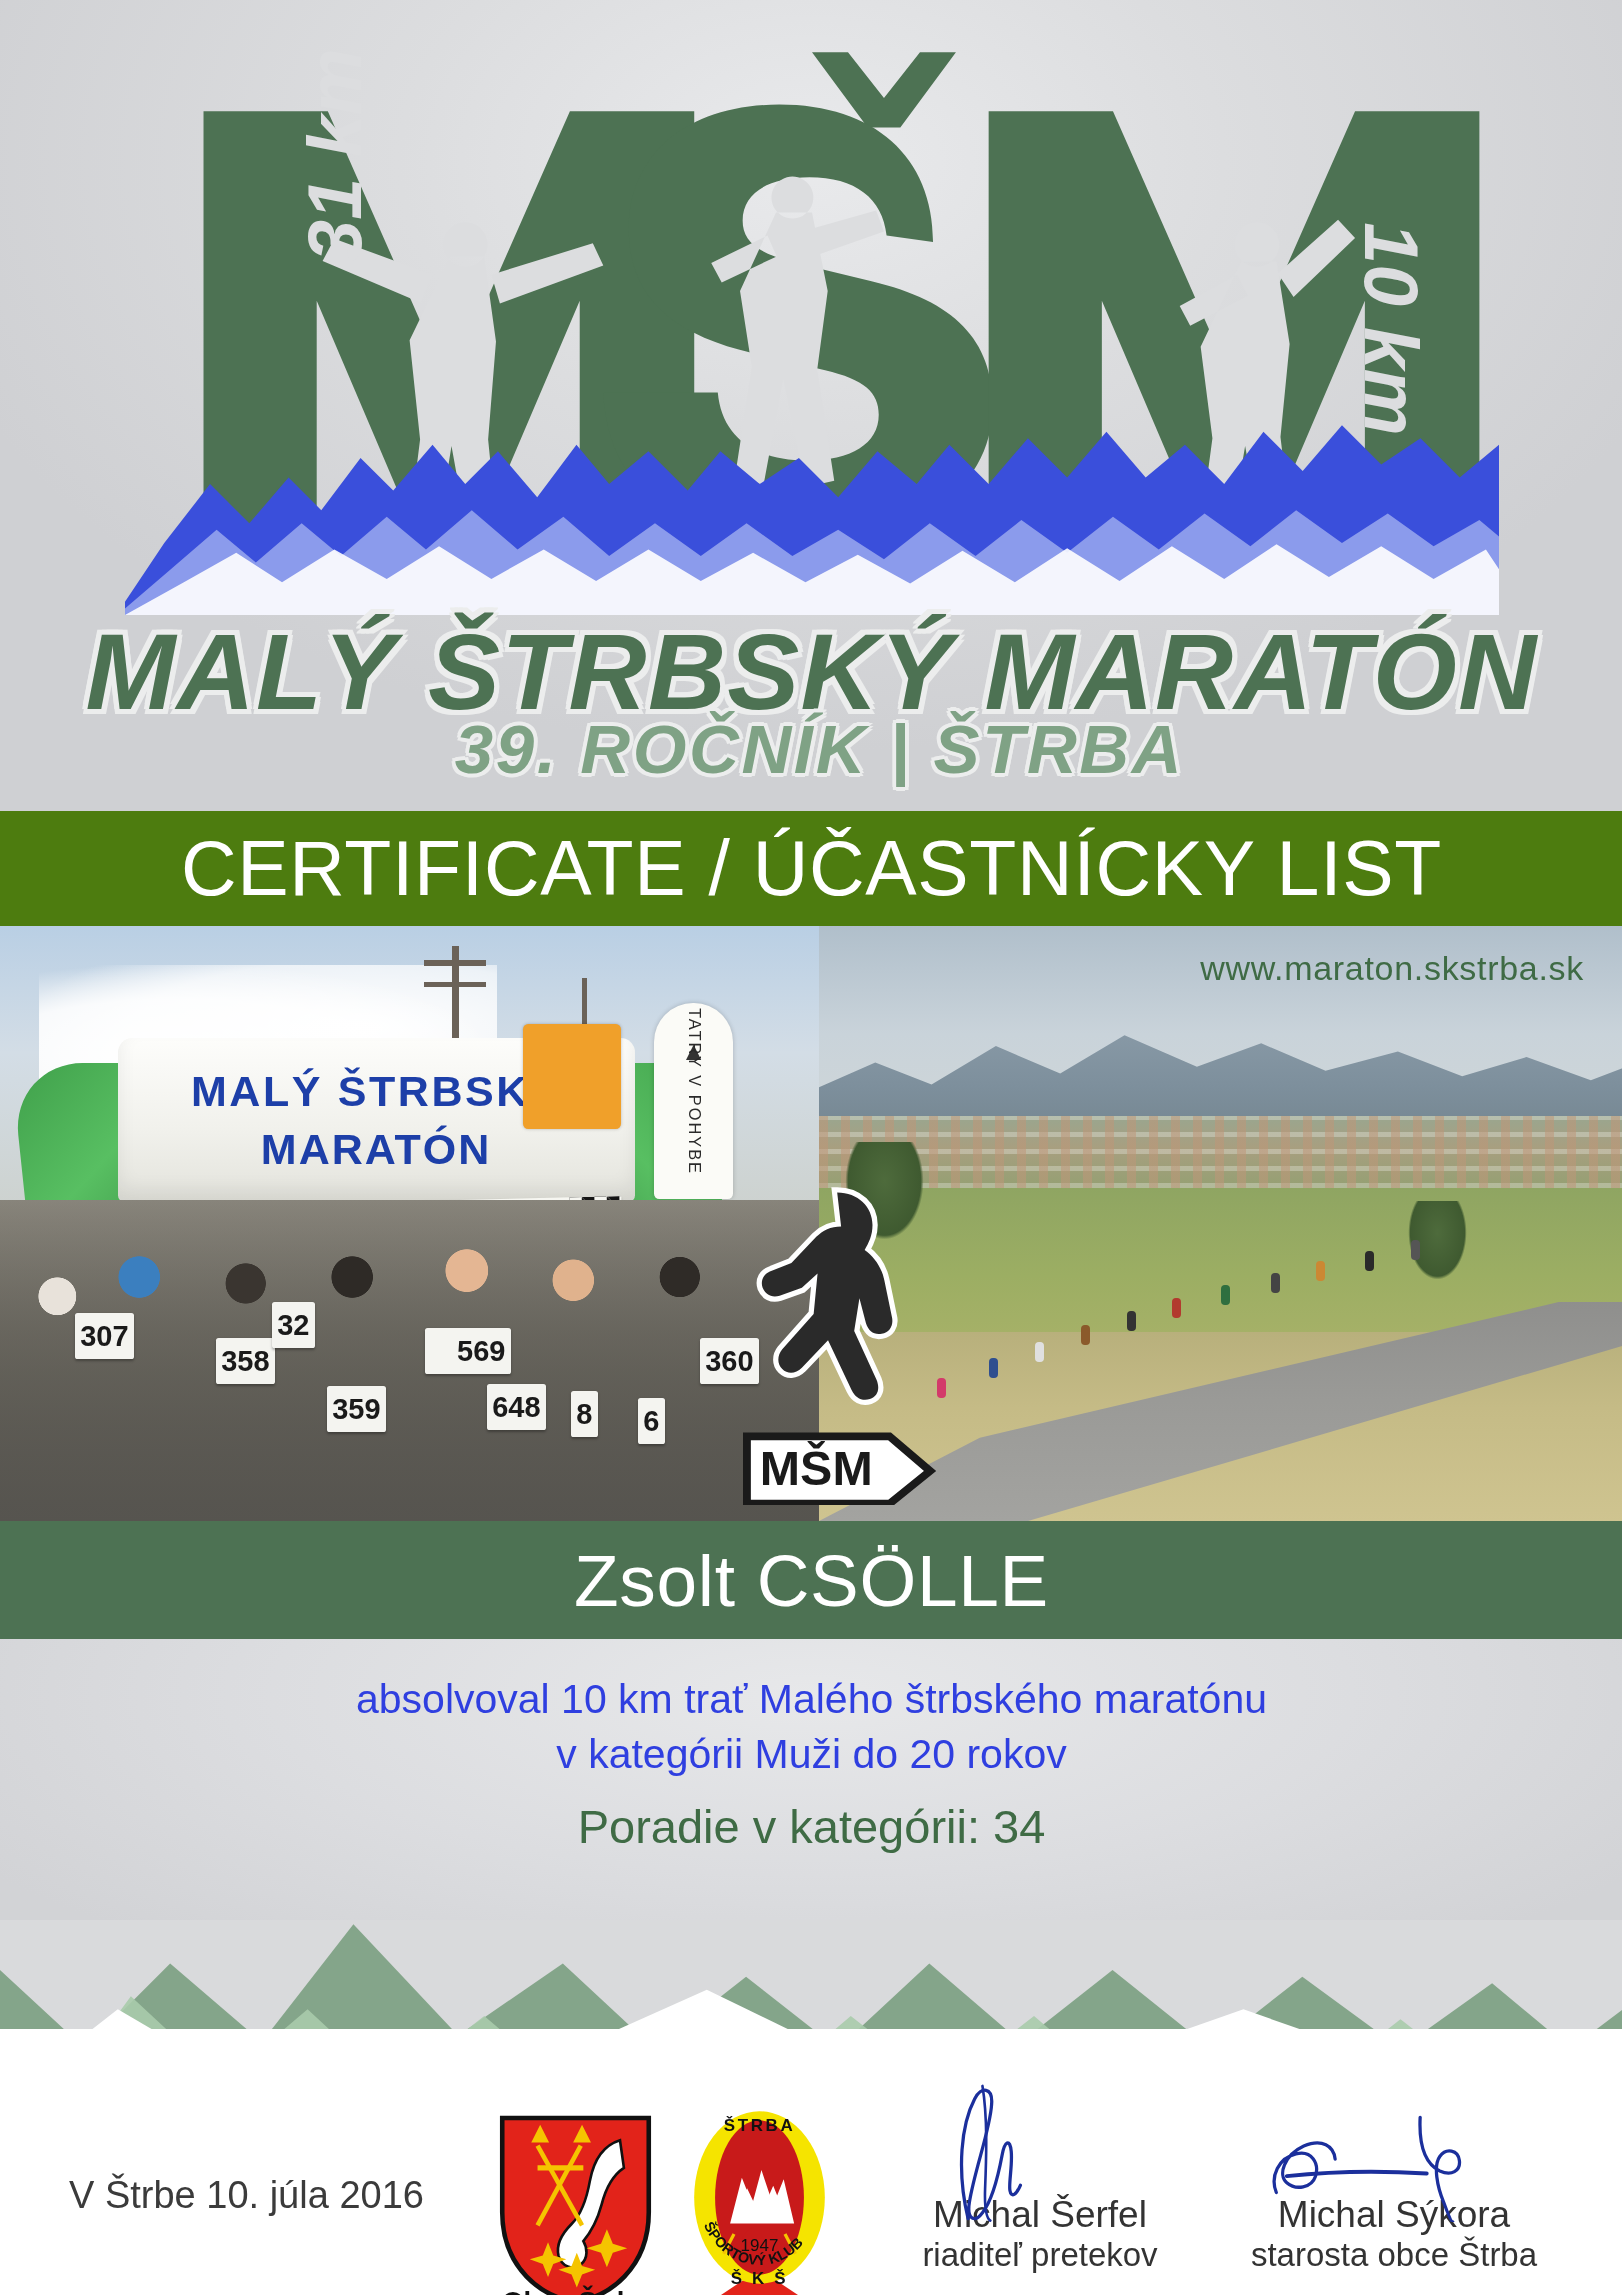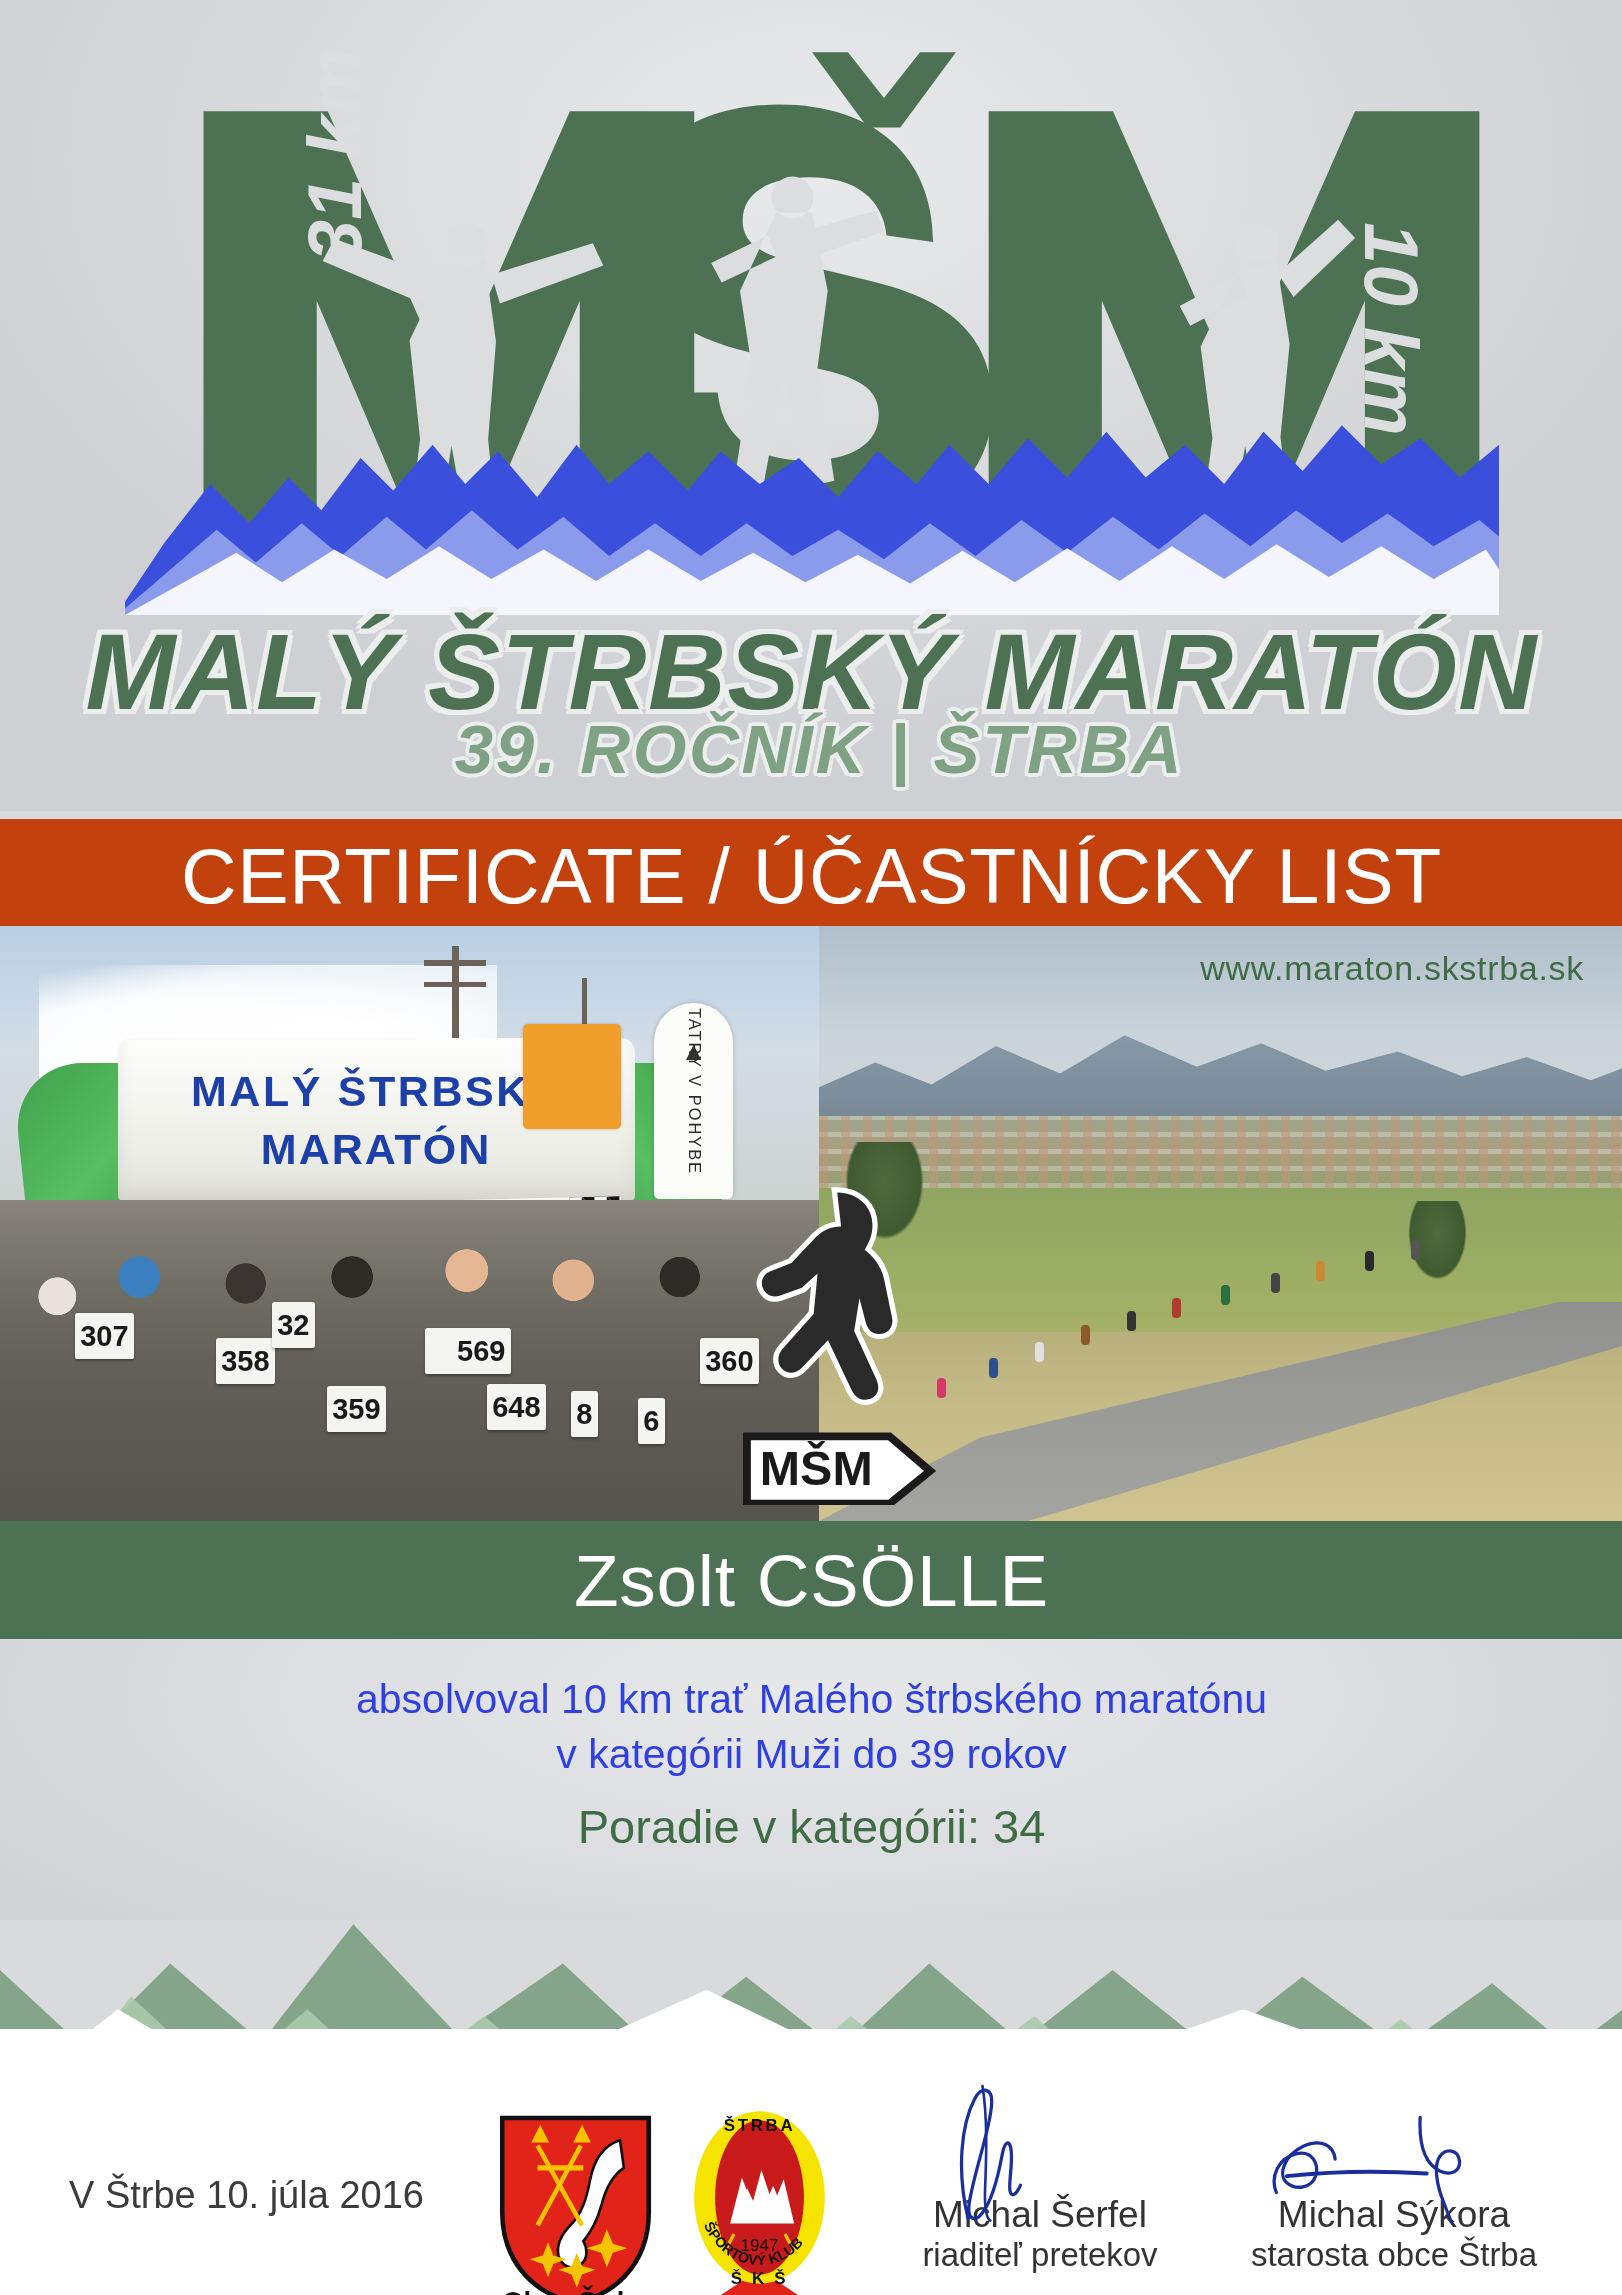--- a/index.html
+++ b/index.html
@@ -39,22 +39,22 @@
       -3.3px -3.3px 0 #eceded, 3.3px -3.3px 0 #eceded,
       -3.3px  3.3px 0 #eceded, 3.3px  3.3px 0 #eceded,
        0px -3.9px 0 #eceded, 0px  3.9px 0 #eceded,
       -3.9px  0px 0 #eceded, 3.9px  0px 0 #eceded;
     margin-left: 8px;
   }
 
   
   .cert-banner{
     position:absolute;left:0;top:811px;width:1623px;height:115px;
-    background:#c2410c;
-    display:flex;align-items:center;justify-content:center;margin-top:8px;
+    background:#4d7c0f;
+    display:flex;align-items:center;justify-content:center;
   }
   .cert-banner-text{
     color:#ffffff;font-size:77px;font-weight:normal;letter-spacing:0.7px;
   }
 
   
   .photo-strip{
     position:absolute;left:0;top:926px;width:1623px;height:595px;
     display:flex;overflow:hidden;
   }
@@ -342,21 +342,21 @@
     <text x="118" y="470" text-anchor="middle" font-family="'Liberation Sans', sans-serif" font-size="74" font-weight="bold" fill="#1a1a1a">MŠM</text>
   </svg>
 
   <div class="name-banner">
     <div class="name-text">Zsolt CSÖLLE</div>
   </div>
 
   <div class="info-area">
     <div class="desc">
       <div>absolvoval 10 km trať Malého štrbského maratónu</div>
-      <div>v kategórii Muži do 39 rokov</div>
+      <div>v kategórii Muži do 20 rokov</div>
     </div>
     <div class="results">
       <div>Poradie v kategórii: 34</div>
     </div>
   </div>
 
   <div class="mtn-deco">
     <svg width="1623" height="216" viewBox="0 0 2480 330">
 
       <path d="M0 130 L130 250 L260 120 L400 240 L540 60 L700 230 L860 120 L1000 250

